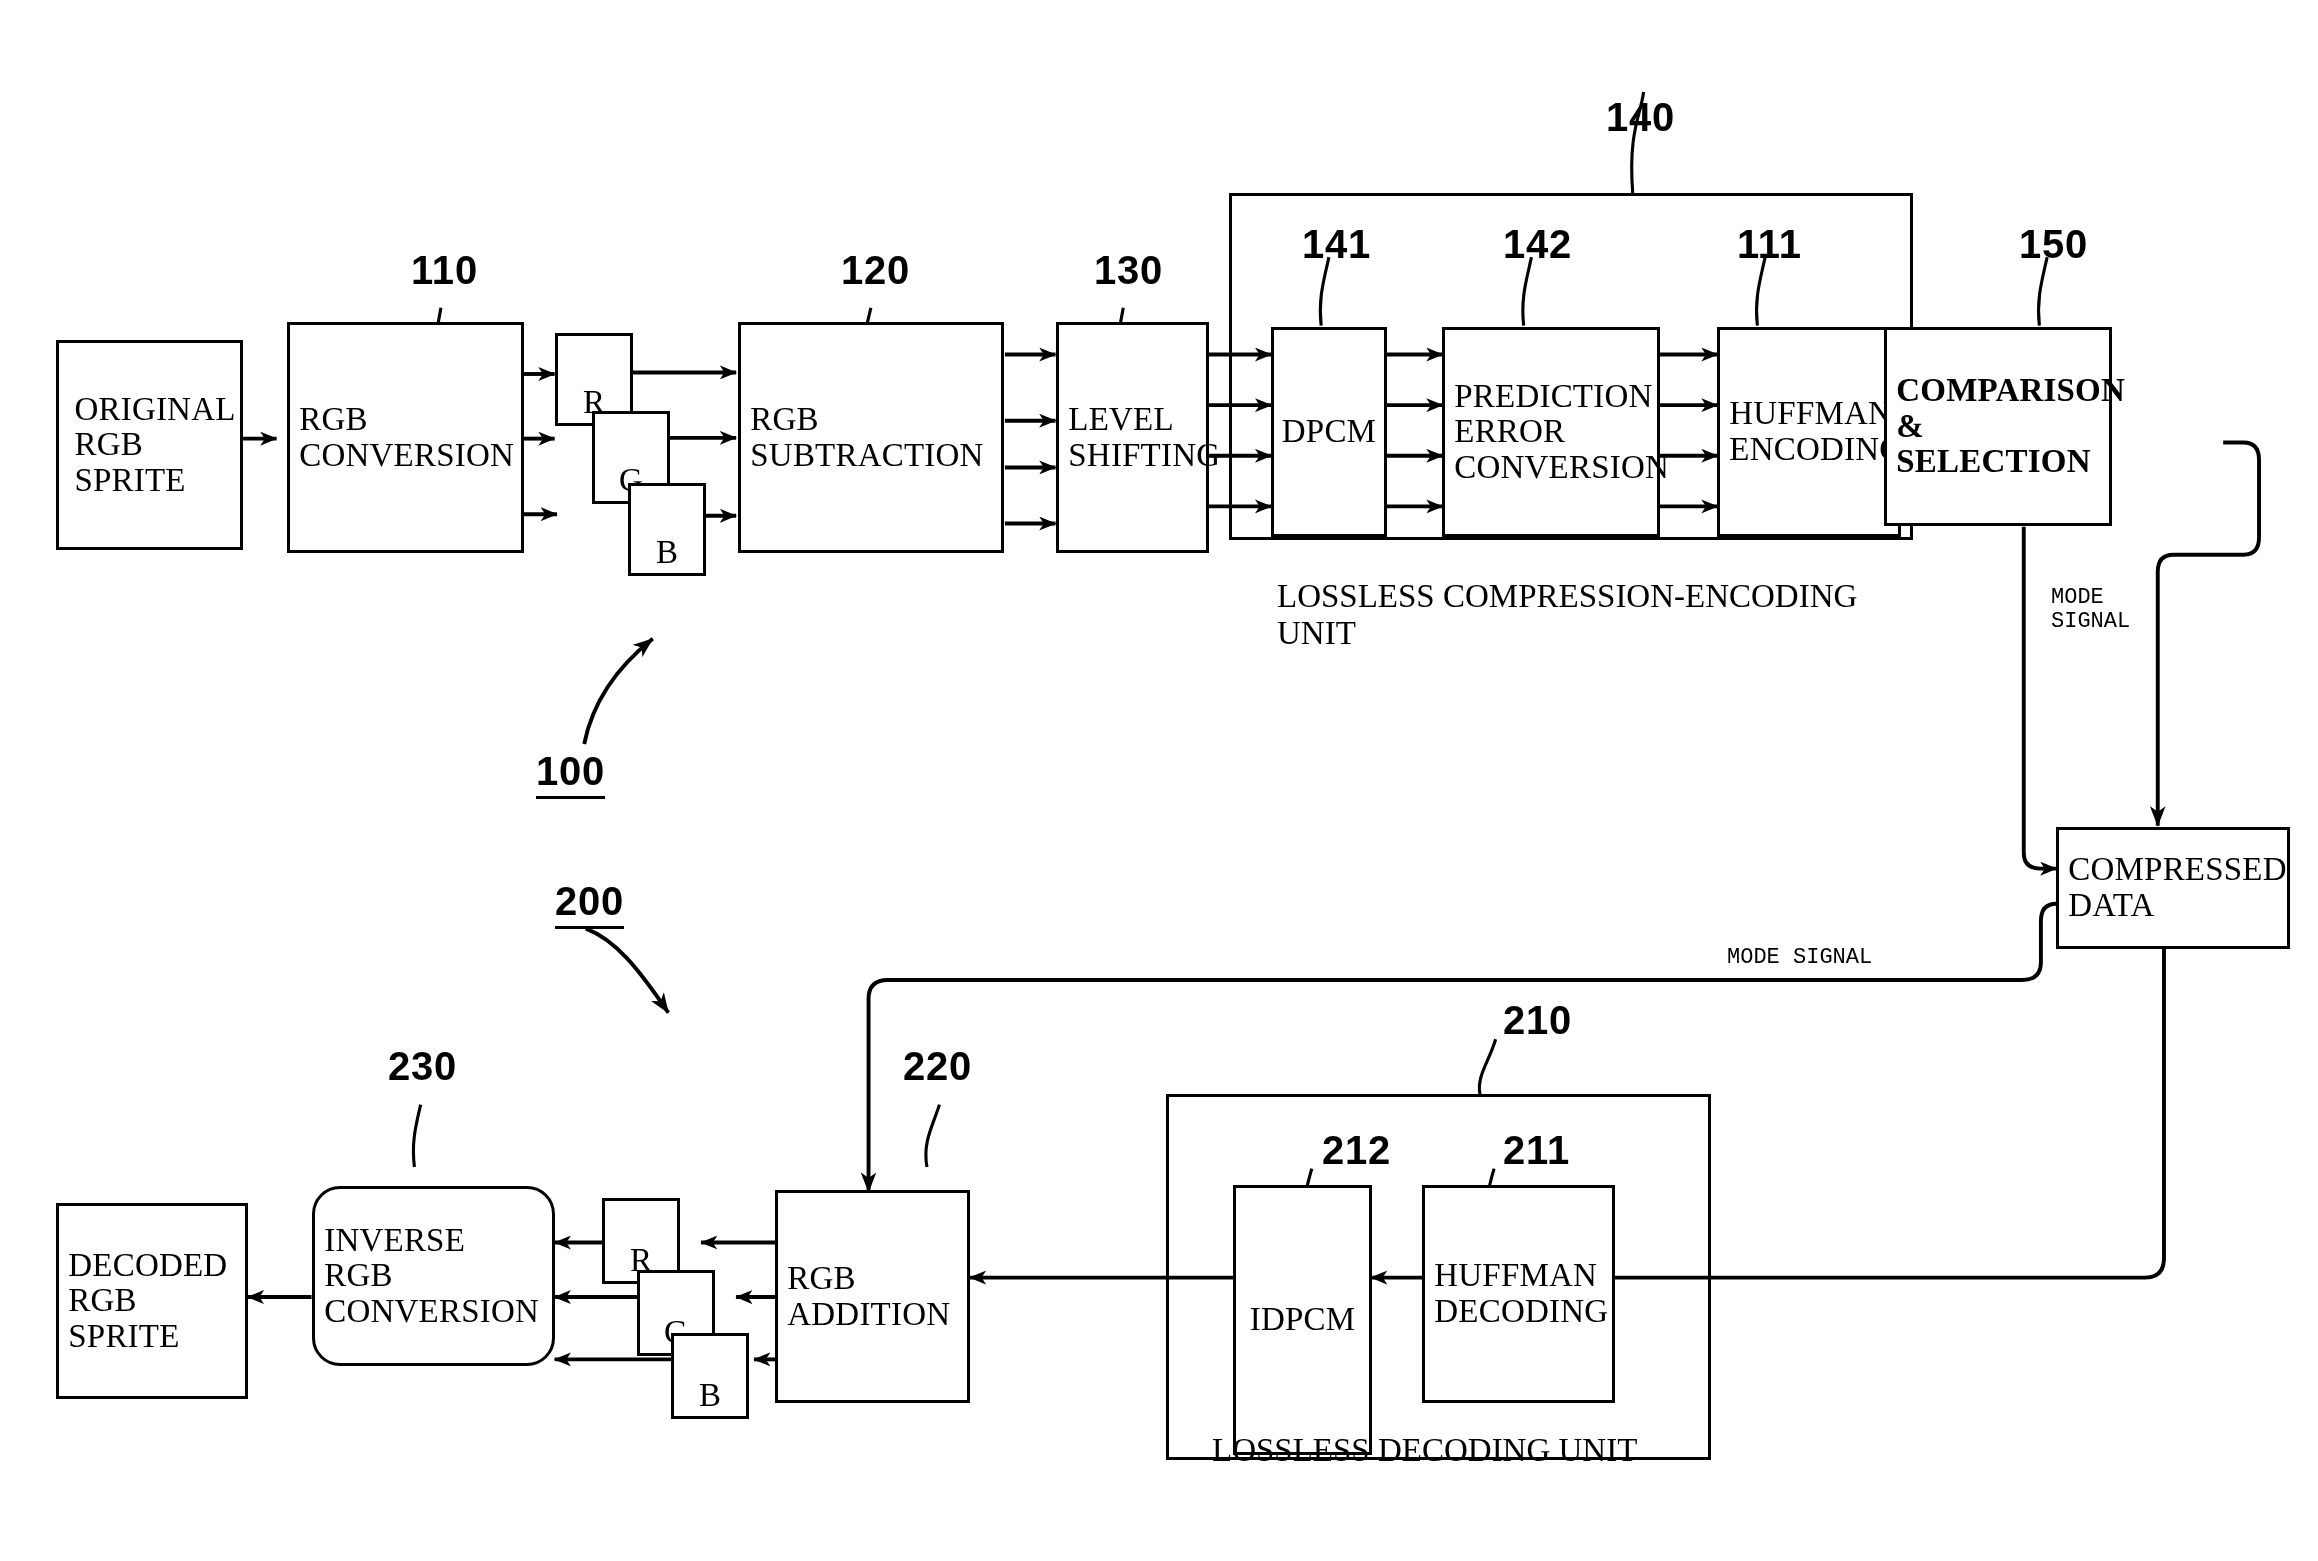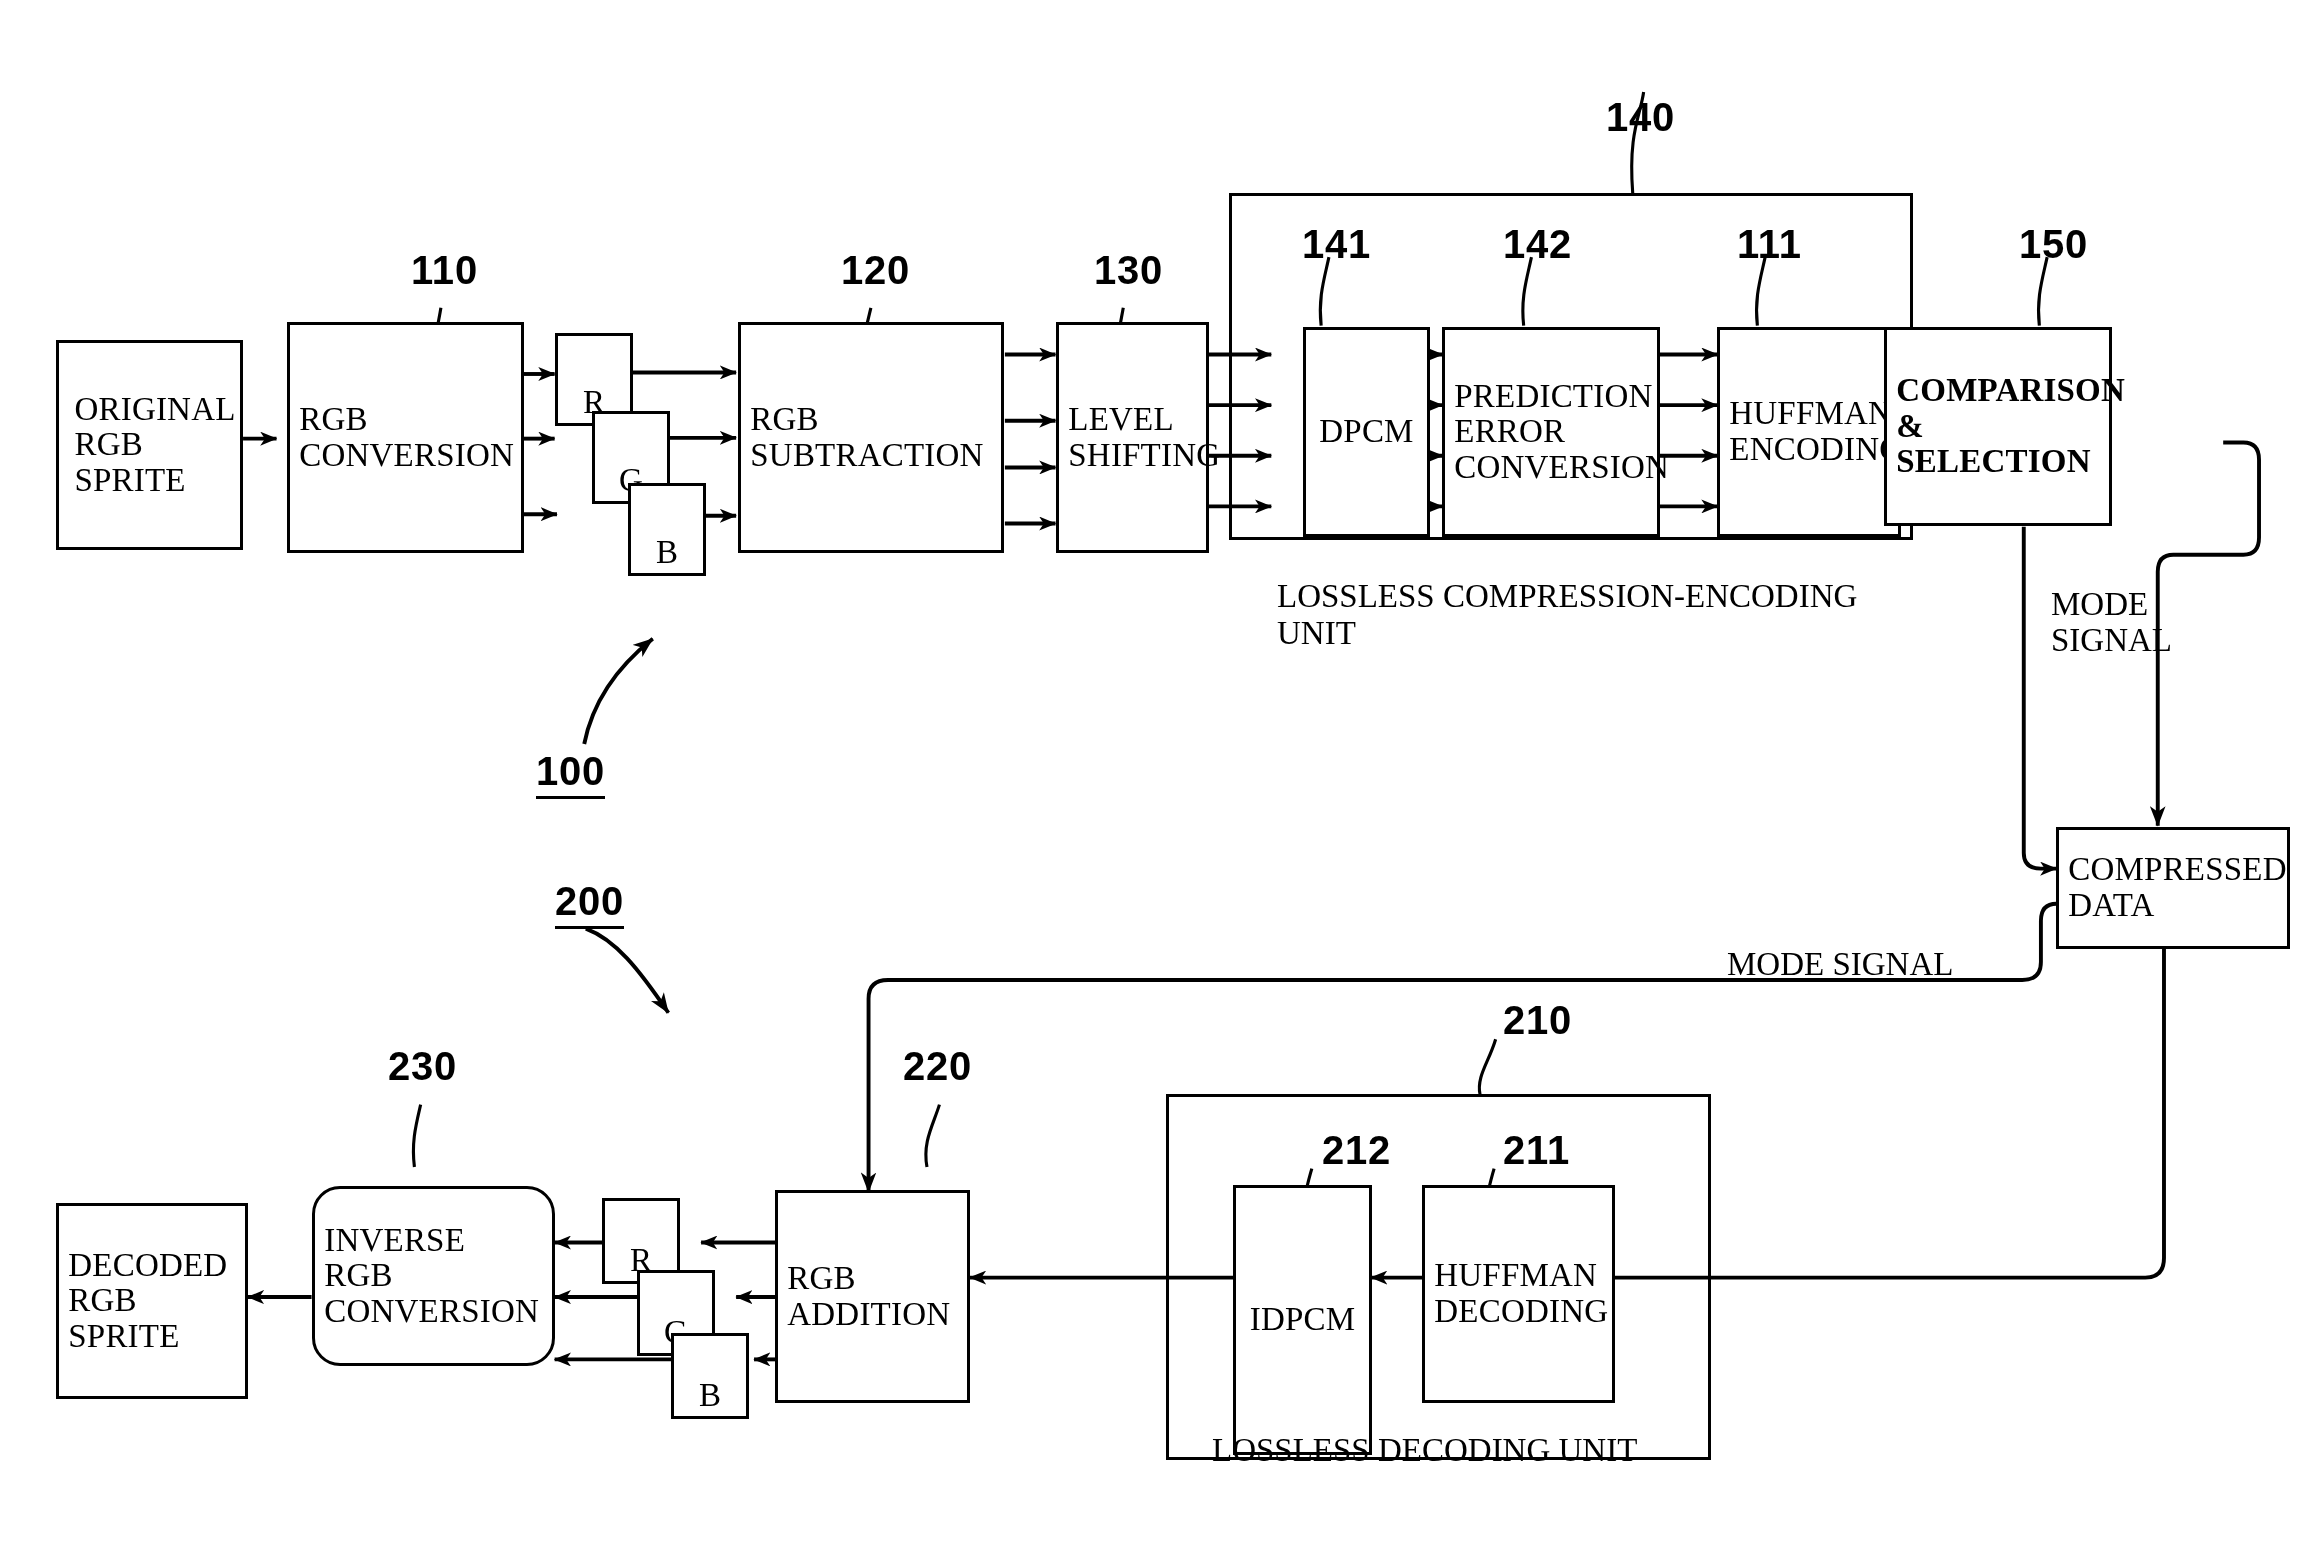--- a/index.html
+++ b/index.html
@@ -72,22 +72,22 @@
     color: #000;
     white-space: nowrap;
     letter-spacing: 0.8px;
   }
   .refnum.underl {
     border-bottom: 3.9px solid #000;
     padding-bottom: 1.6px;
   }
   .freetext {
     position: absolute;
-    font-family: Liberation Serif, serif;
-    font-size: 33px;
+    font-family: Liberation Mono, monospace;
+    font-size: 22px;
     line-height: 1.1;
     color: #000;
     white-space: pre-line;
   }
   .unitcap {
     position: absolute;
     font-family: "Liberation Serif", "DejaVu Serif", serif;
     font-size: 33px;
     line-height: 1.12;
     color: #000;
@@ -227,21 +227,21 @@
     <span class="lbl">LEVEL
 SHIFTING</span>
   </div>
 
   <div class="refnum" style="left:1606px; top:95px;">140</div>
   <div class="outer" style="left:1229px; top:193px; width:684px; height:347px;"></div>
   <div class="unitcap" style="left:1277px; top:578px;">LOSSLESS COMPRESSION-ENCODING
 UNIT</div>
 
   <div class="refnum" style="left:1302px; top:222px;">141</div>
-  <div class="bx center" style="left:1271px; top:327px; width:127px; height:210px;margin-left:32px;">
+  <div class="bx center" style="left:1271px; top:327px; width:116px; height:210px;">
     <span class="lbl">DPCM</span>
   </div>
 
   <div class="refnum" style="left:1503px; top:222px;">142</div>
   <div class="bx" style="left:1442px; top:327px; width:218px; height:210px;">
     <span class="lbl">PREDICTION
 ERROR
 CONVERSION</span>
   </div>
 

